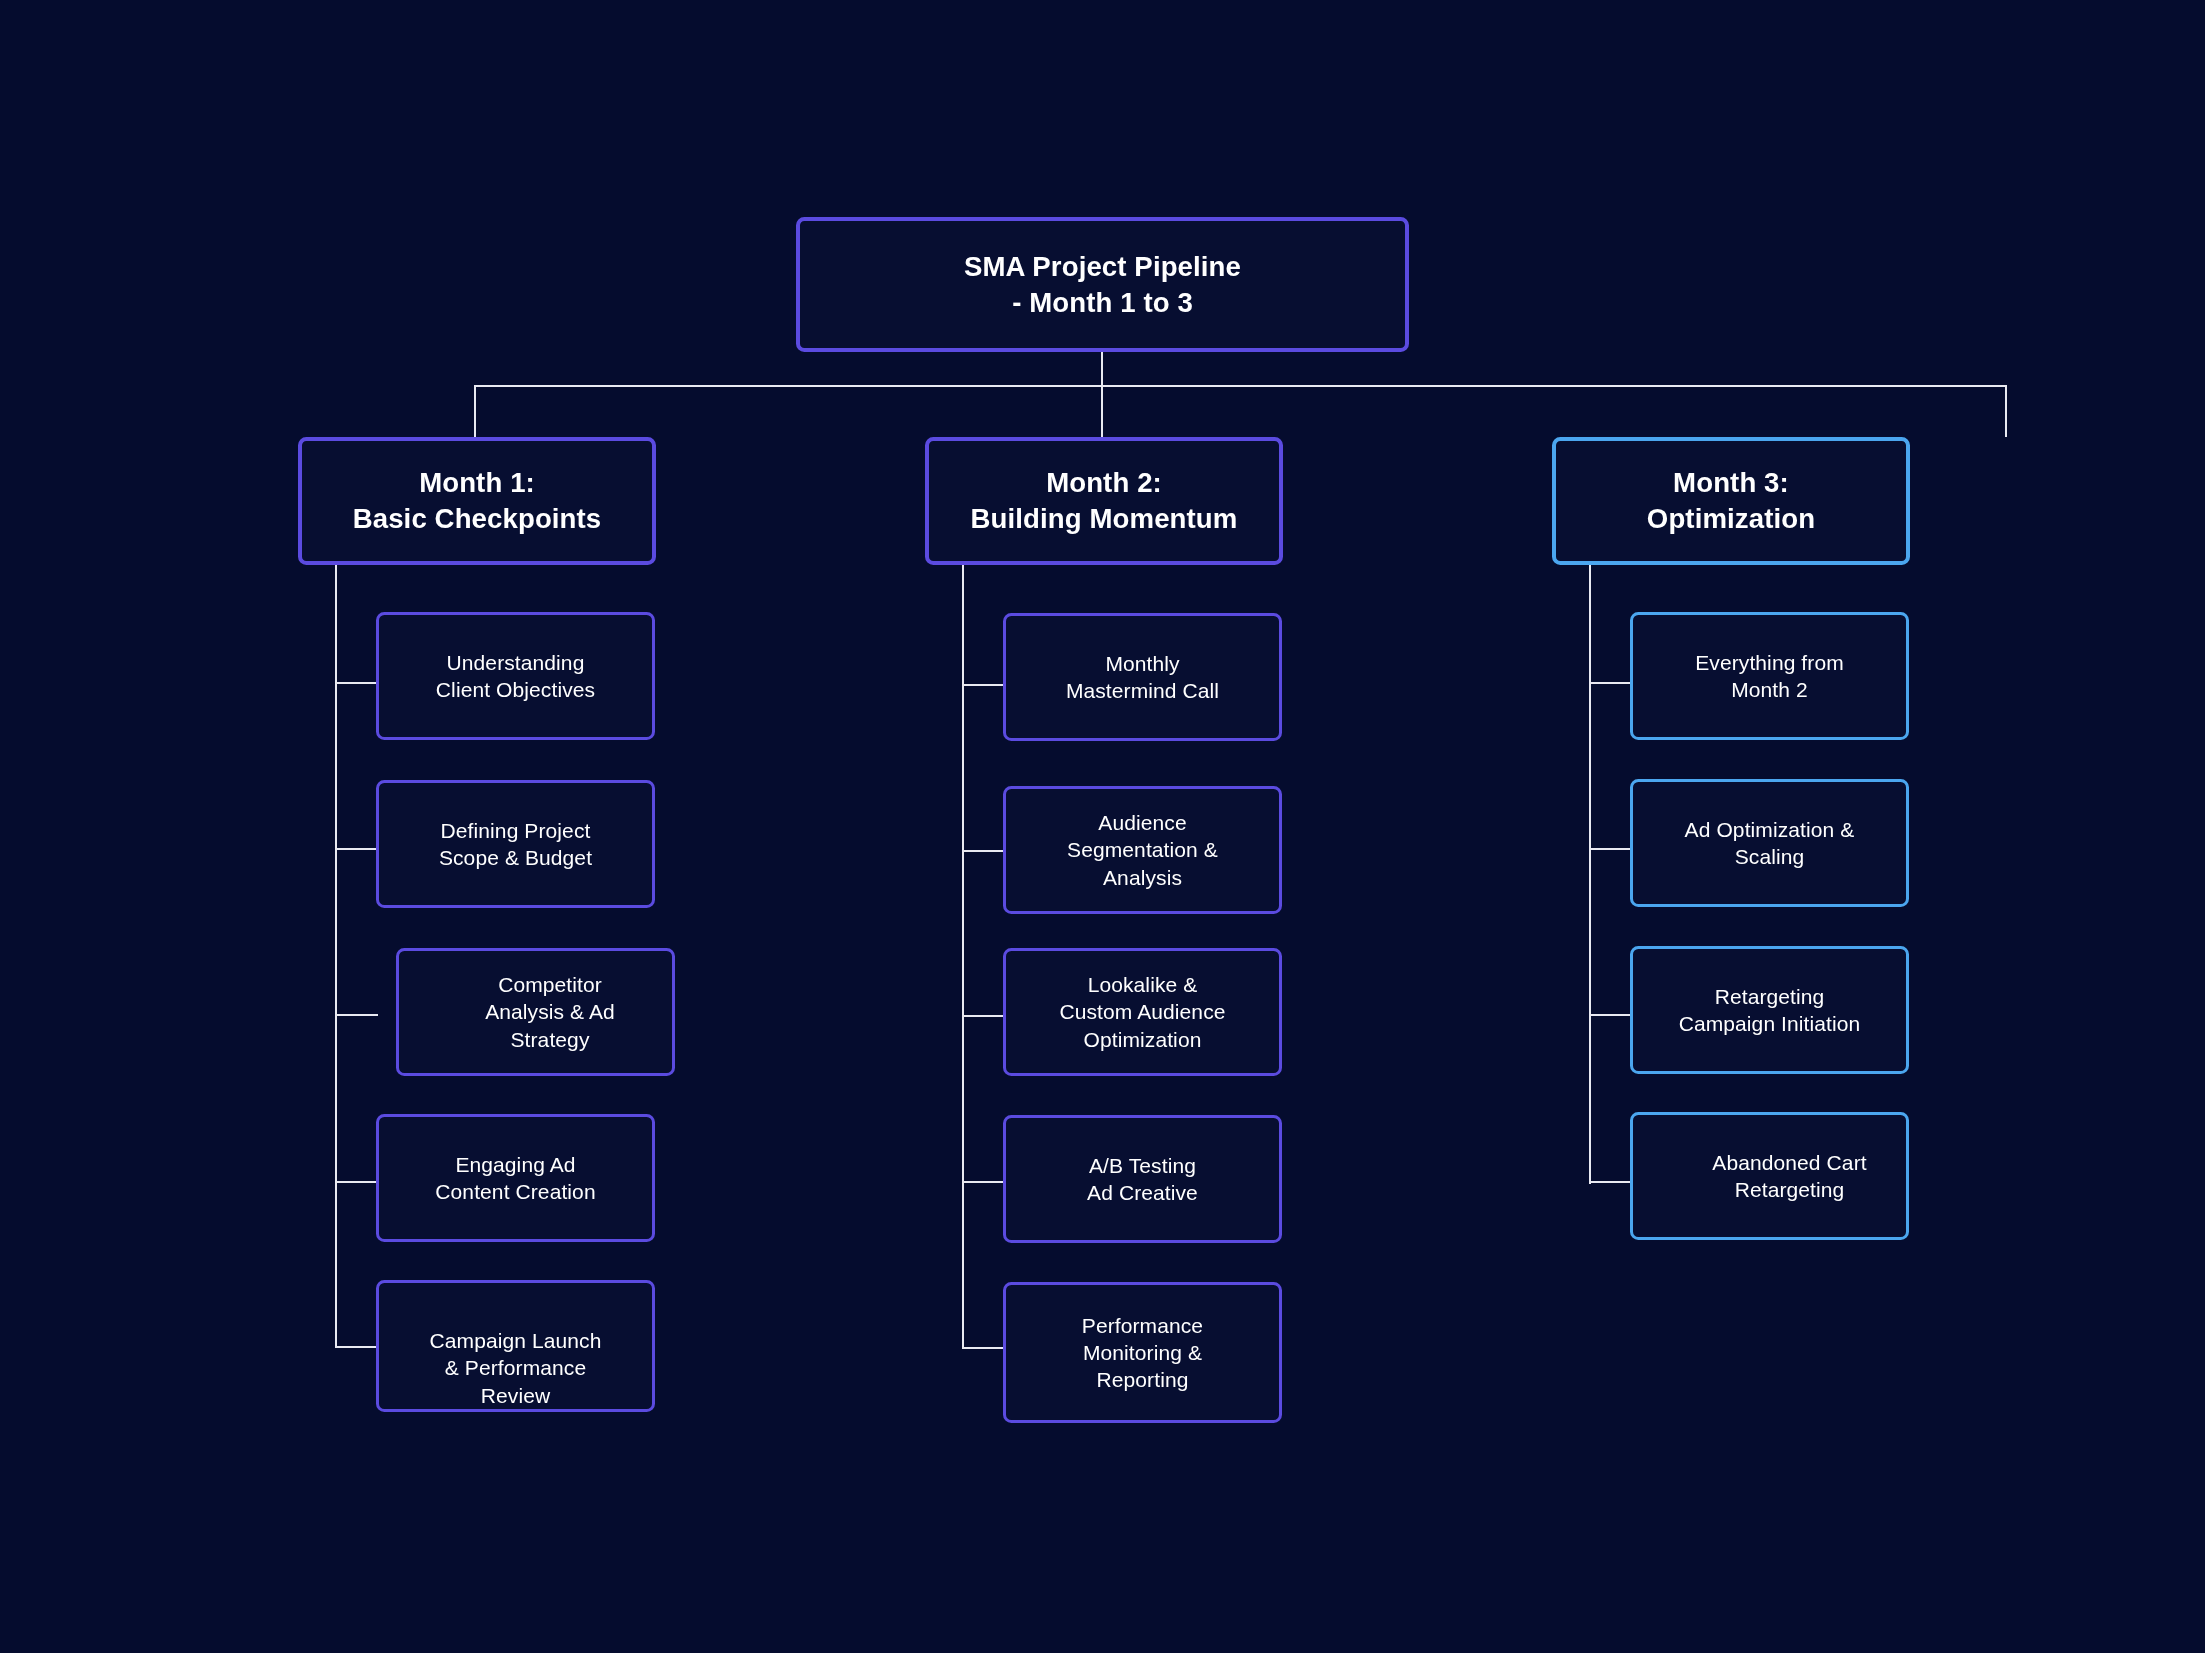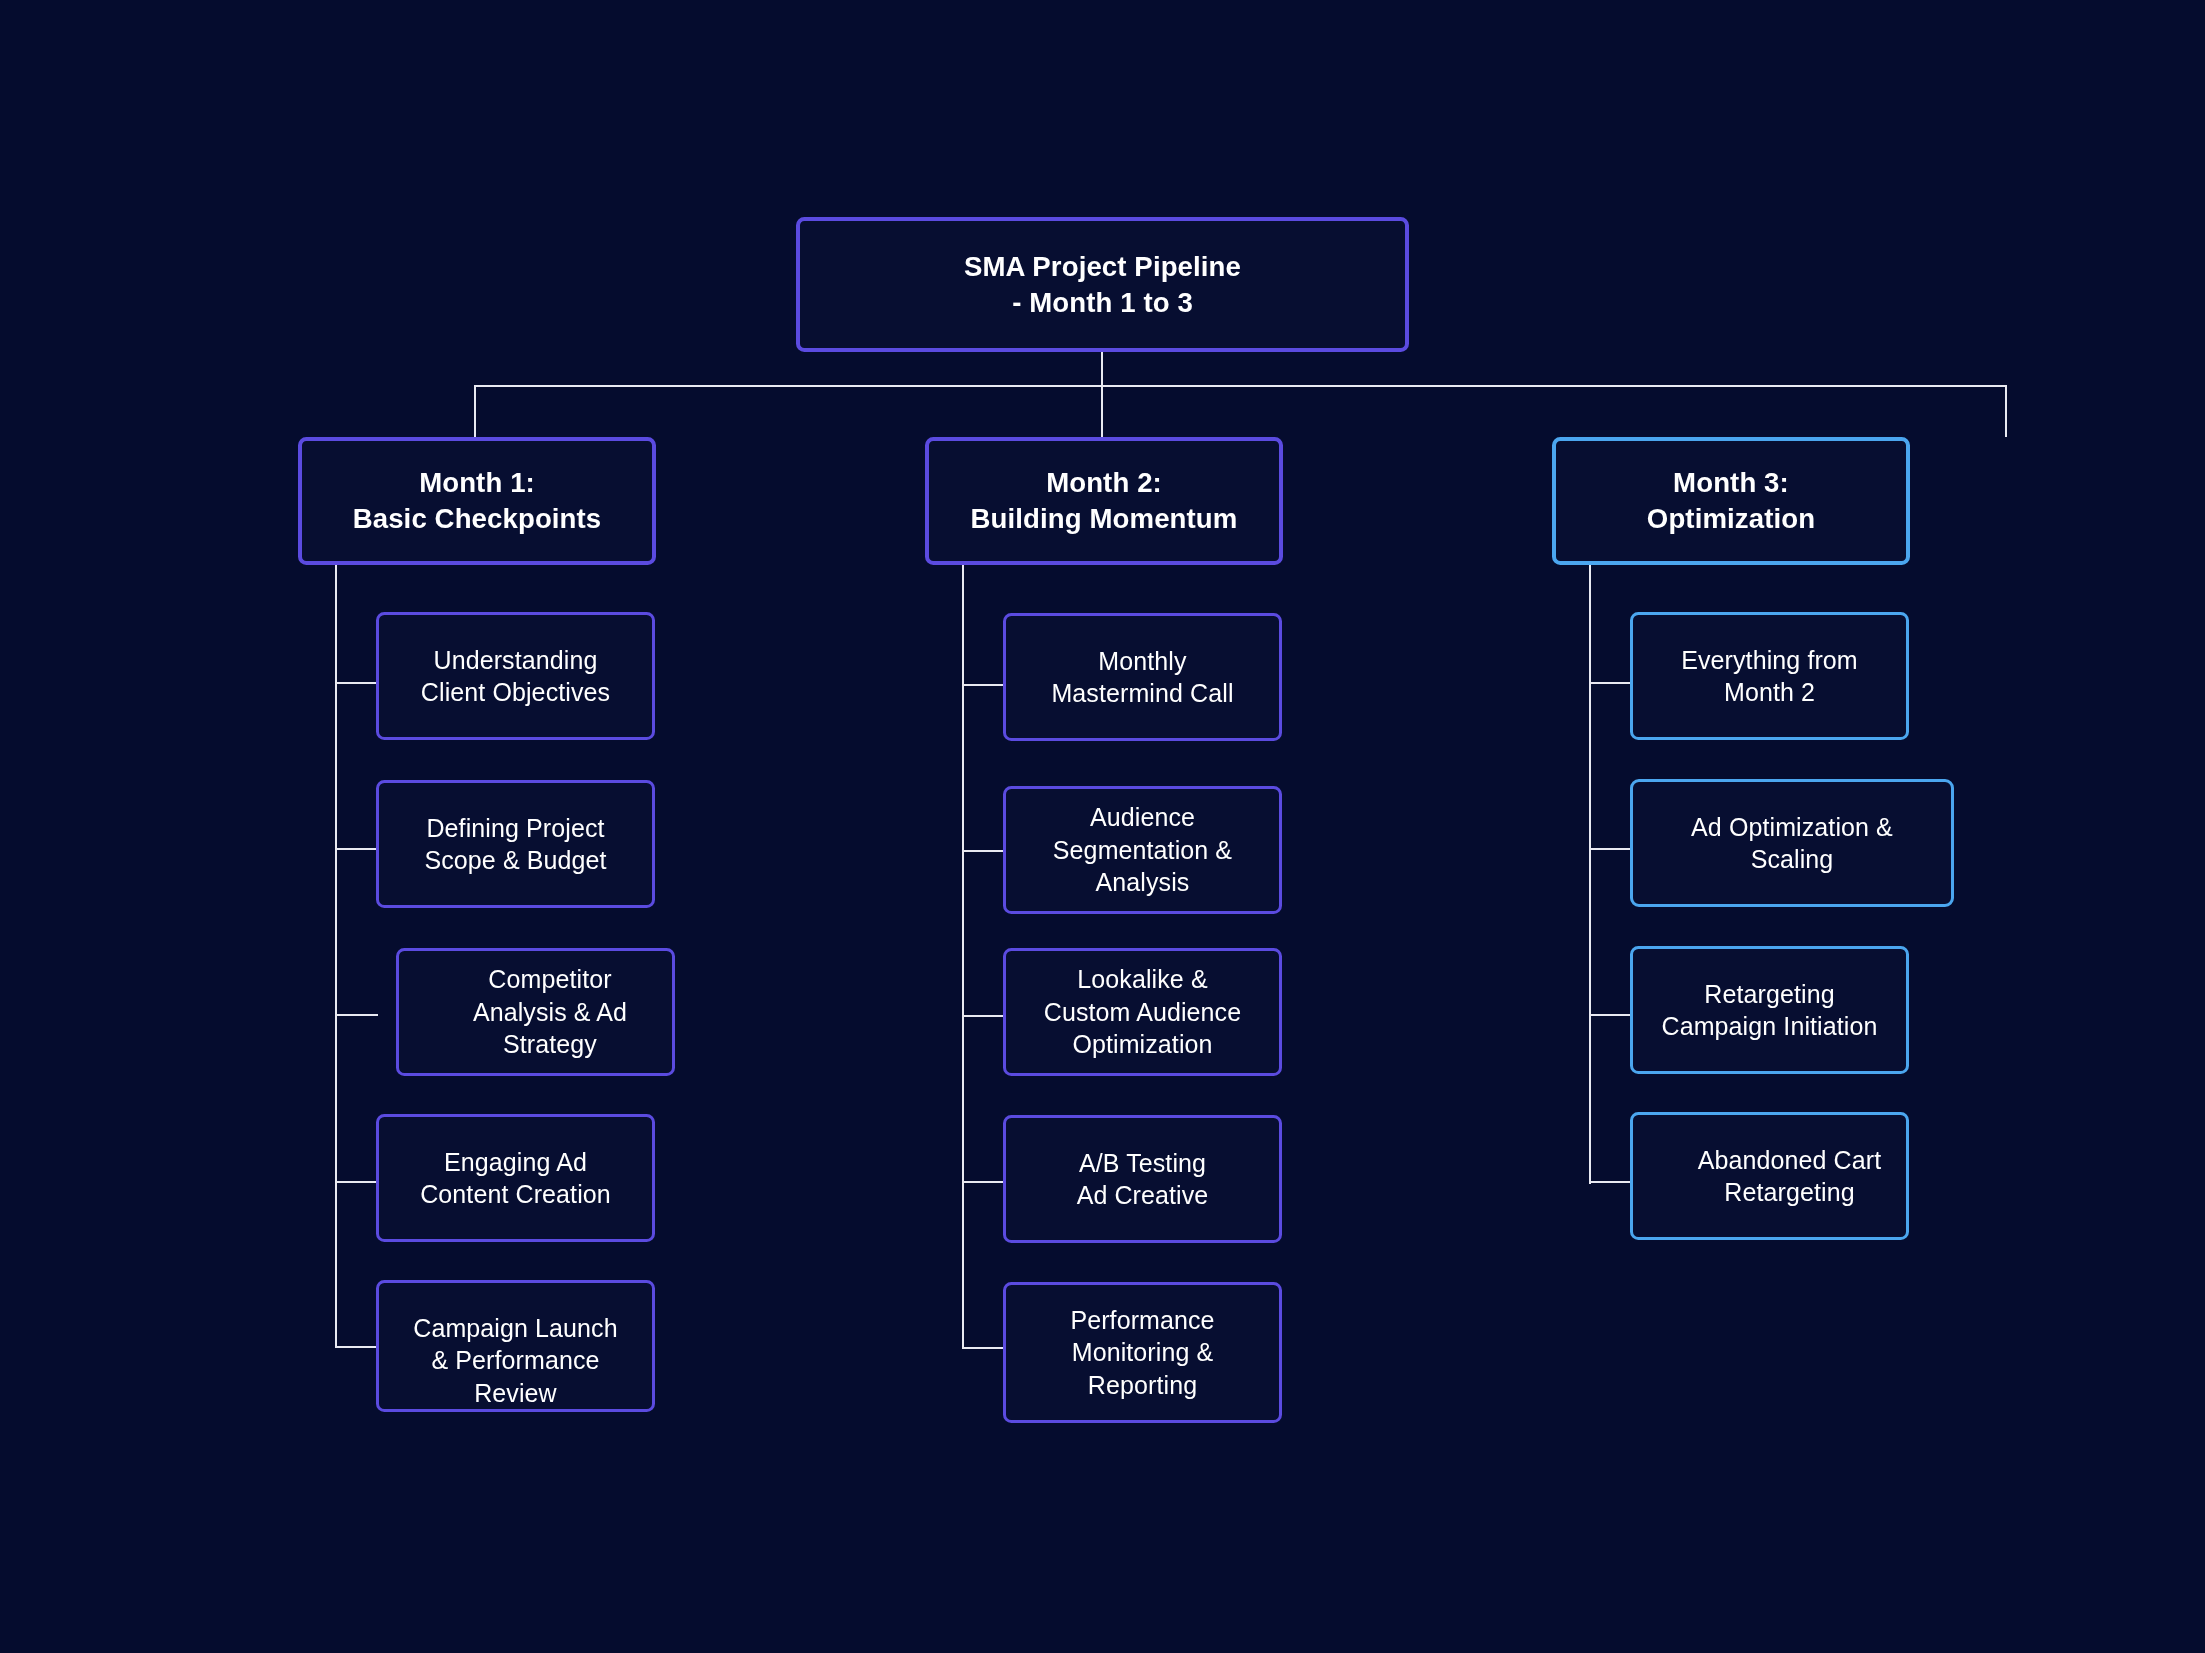--- a/index.html
+++ b/index.html
@@ -63,21 +63,21 @@
     border-width: 4.1px;
   }
   .node.month .label {
     font-size: 27.6px;
     font-weight: 700;
     letter-spacing: 0.1px;
   }
 
   
   .node.leaf .label {
-    font-size: 25px;
+    font-size: 21px;
     font-weight: 300;
     letter-spacing: 0.1px;
   }
 
   
   .accent-purple { border-color: #5b4be0; }
   .accent-blue   { border-color: #4ba6ef; }
 </style>
 </head>
 <body>
@@ -174,21 +174,21 @@
   <div class="conn v" style="left:1589px; top:565px; width:2.1px; height:619px;"></div>
   <div class="conn h" style="left:1589px; top:682px; width:43px; height:2.1px;"></div>
   <div class="conn h" style="left:1589px; top:848px; width:43px; height:2.1px;"></div>
   <div class="conn h" style="left:1589px; top:1014px; width:43px; height:2.1px;"></div>
   <div class="conn h" style="left:1589px; top:1181px; width:43px; height:2.1px;"></div>
 
   <div class="node leaf accent-blue" style="left:1630px; top:612px; width:279px; height:128px;">
     <span class="label">Everything from
 Month 2</span>
   </div>
-  <div class="node leaf accent-blue" style="left:1630px; top:779px; width:324px; height:128px;border-radius:9px;">
+  <div class="node leaf accent-blue" style="left:1630px; top:779px; width:279px; height:128px;">
     <span class="label">Ad Optimization &amp;
 Scaling</span>
   </div>
   <div class="node leaf accent-blue" style="left:1630px; top:946px; width:279px; height:128px;">
     <span class="label">Retargeting
 Campaign Initiation</span>
   </div>
   <div class="node leaf accent-blue" style="left:1630px; top:1112px; width:279px; height:128px;padding-left:40px;">
     <span class="label">Abandoned Cart
 Retargeting</span>

